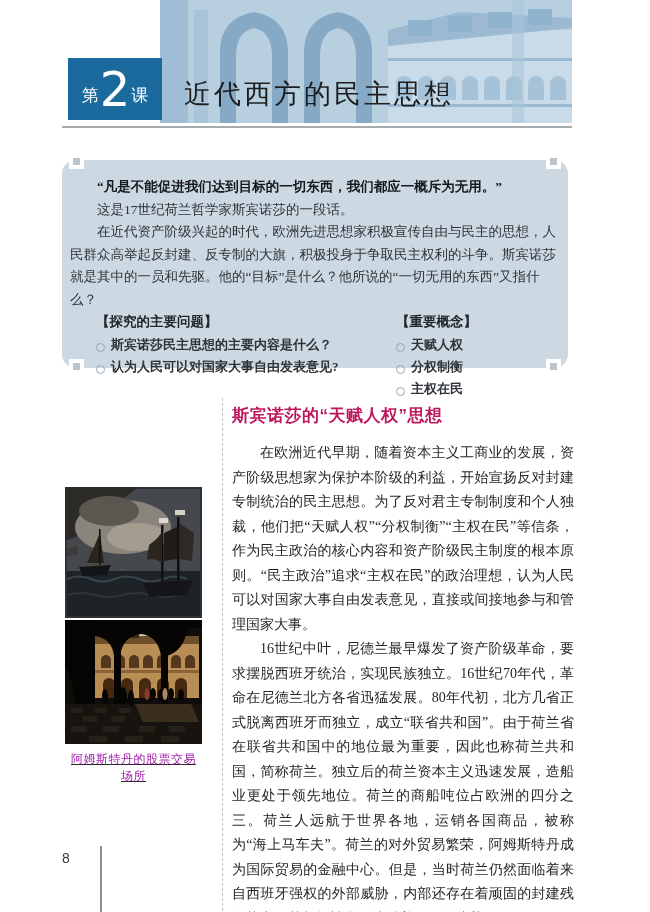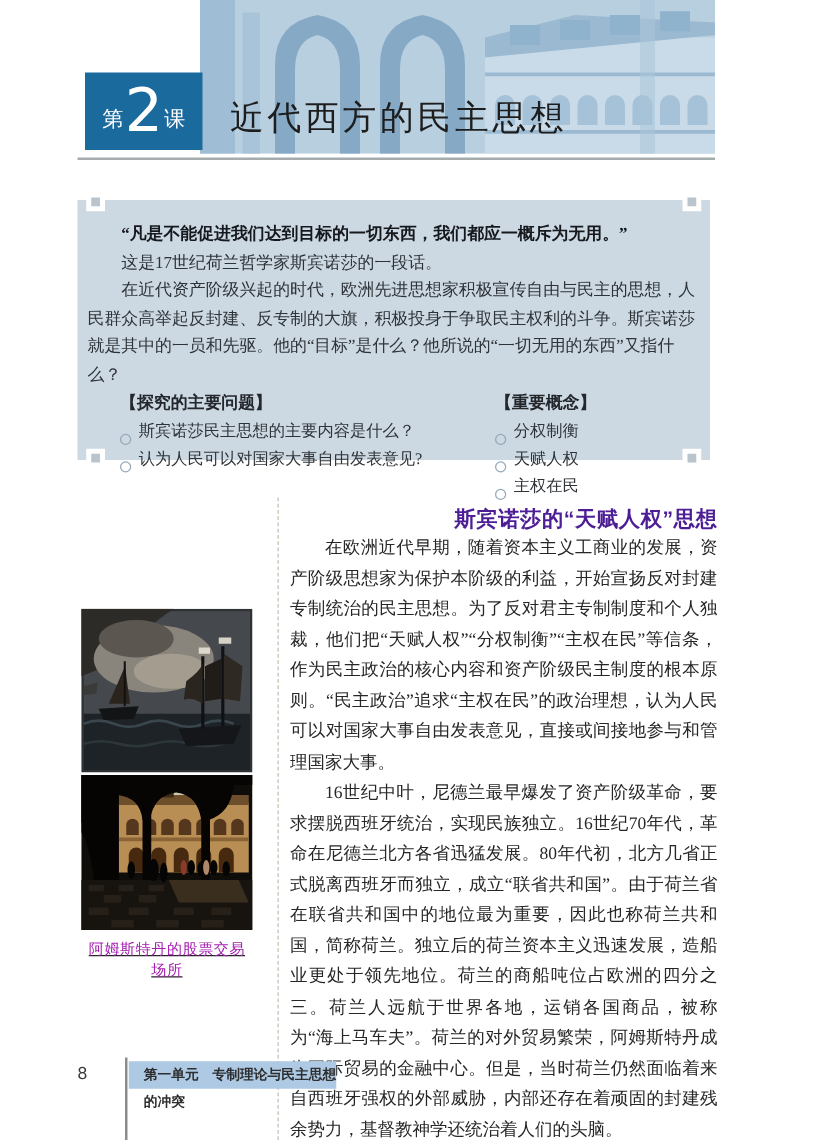--- a/index.html
+++ b/index.html
@@ -18,52 +18,52 @@
   .lesson-box .small { font-size:17px; font-family:"Liberation Sans", sans-serif; margin-top:12px; }
   .lesson-box .big   { font-size:48px; line-height:1; font-family:"DejaVu Sans", sans-serif; margin:0 1px; }
   .page-title {
     position:absolute; left:184px; top:76px; font-size:27px; letter-spacing:3px;
     font-weight:normal; color:#1d1d1d; font-family:"DejaVu Serif", serif;
   }
   .header-rule { position:absolute; left:62px; top:126px; width:510px; height:2px; background:#a6abae; }
   
   .intro-box {
     position:absolute; left:62px; top:160px; width:506px; height:208px;
-    background:#ccd8e2; font-size:13.5px; line-height:22.5px; color:#2e3338;
+    background:#ccd8e2; font-size:13.5px; line-height:22.5px; color:#2e3338;border-radius:14px;
   }
   .corner-mark { position:absolute; width:15px; height:15px; background:#ffffff;
     display:flex; align-items:center; justify-content:center; }
   .corner-mark::after { content:""; width:7px; height:7px; background:#b9c4cd; display:block; }
   .cm-tl { left:7px;  top:-6px; }
   .cm-tr { right:7px; top:-6px; }
   .cm-bl { left:7px;  bottom:-6px; }
   .cm-br { right:7px; bottom:-6px; }
   .intro-text { padding:16px 12px 0 8px; }
   .intro-text p { text-indent:2em; margin:0; }
   .intro-quote { font-weight:bold; color:#15181c; }
   .intro-cols { display:flex; margin-top:0; padding-left:34px; }
   .q-block { width:300px; }
   .c-block { width:160px; }
   .list-header { font-weight:bold; color:#23272c; }
-  .dot-item { display:flex; align-items:flex-end; }
+  .dot-item { display:flex; align-items:center;font-weight:bold; }
   .circle-bullet { flex:0 0 9px; width:9px; height:9px; border:1.5px solid #93a8b8;
     border-radius:50%; margin:6px 6px 0 0; background:transparent; }
   .dot-item span.txt { font-size:13px; line-height:22px; }
   
   .figure { position:absolute; left:65px; width:137px; text-align:center; }
   .figure svg { display:block; }
   .figure .caption { margin-top:7px; font-size:12px; color:#a21caf; letter-spacing:0.5px; }
   
   .main-col {
     position:absolute; left:222px; top:398px; width:352px; min-height:430px;
     border-left:1px dashed #c6c0b2; padding-left:9px;
   }
   .section-heading {
-    font-size:17px; font-weight:bold; color:#4c1d95; margin:6px 0 0 0;
-    font-family:"Liberation Sans", sans-serif; letter-spacing:0.5px;text-align:right;
+    font-size:17px; font-weight:bold; color:#be185d; margin:6px 0 14px 0;
+    font-family:"Liberation Sans", sans-serif; letter-spacing:0.5px;
   }
   .main-col p {
     font-size:14px; line-height:24.5px; text-align:justify; text-indent:2em; margin:0;
   }
   
   .page-num { position:absolute; left:62px; top:850px; font-size:14px; color:#3a3a3a;
     font-family:"Liberation Sans", sans-serif; }
   .footer-rule { position:absolute; left:100px; top:846px; width:2px; height:66px; background:#8d8d8d; }
   .unit-bar {
     position:absolute; left:103px; top:849px; width:166px; height:22px;
@@ -137,25 +137,25 @@
         </div>
         <div class="dot-item">
           <span class="circle-bullet"></span>
           <span class="txt">认为人民可以对国家大事自由发表意见?</span>
         </div>
       </div>
       <div class="c-block">
         <div class="list-header">【重要概念】</div>
         <div class="dot-item">
           <span class="circle-bullet"></span>
+          <span class="txt">天赋人权</span>
+        </div>
+        <div class="dot-item">
+          <span class="circle-bullet"></span>
           <span class="txt">分权制衡</span>
-        </div>
-        <div class="dot-item">
-          <span class="circle-bullet"></span>
-          <span class="txt">天赋人权</span>
         </div>
         <div class="dot-item">
           <span class="circle-bullet"></span>
           <span class="txt">主权在民</span>
         </div>
       </div>
     </div>
   </div>
 
   <div class="figure" style="top:487px;">
@@ -250,15 +250,14 @@
   </div>
 
   <div class="main-col">
     <div class="section-heading">斯宾诺莎的“天赋人权”思想</div>
     <p>在欧洲近代早期，随着资本主义工商业的发展，资产阶级思想家为保护本阶级的利益，开始宣扬反对封建专制统治的民主思想。为了反对君主专制制度和个人独裁，他们把“天赋人权”“分权制衡”“主权在民”等信条，作为民主政治的核心内容和资产阶级民主制度的根本原则。“民主政治”追求“主权在民”的政治理想，认为人民可以对国家大事自由发表意见，直接或间接地参与和管理国家大事。</p>
     <p>16世纪中叶，尼德兰最早爆发了资产阶级革命，要求摆脱西班牙统治，实现民族独立。16世纪70年代，革命在尼德兰北方各省迅猛发展。80年代初，北方几省正式脱离西班牙而独立，成立“联省共和国”。由于荷兰省在联省共和国中的地位最为重要，因此也称荷兰共和国，简称荷兰。独立后的荷兰资本主义迅速发展，造船业更处于领先地位。荷兰的商船吨位占欧洲的四分之三。荷兰人远航于世界各地，运销各国商品，被称为“海上马车夫”。荷兰的对外贸易繁荣，阿姆斯特丹成为国际贸易的金融中心。但是，当时荷兰仍然面临着来自西班牙强权的外部威胁，内部还存在着顽固的封建残余势力，基督教神学还统治着人们的头脑。</p>
   </div>
 
   <div class="page-num">8</div>
   <div class="footer-rule"></div>
-  <div class="unit-bar">第一单元　专制理论与民主思想的冲突</div>
 
 </div>
 
 </body></html>

